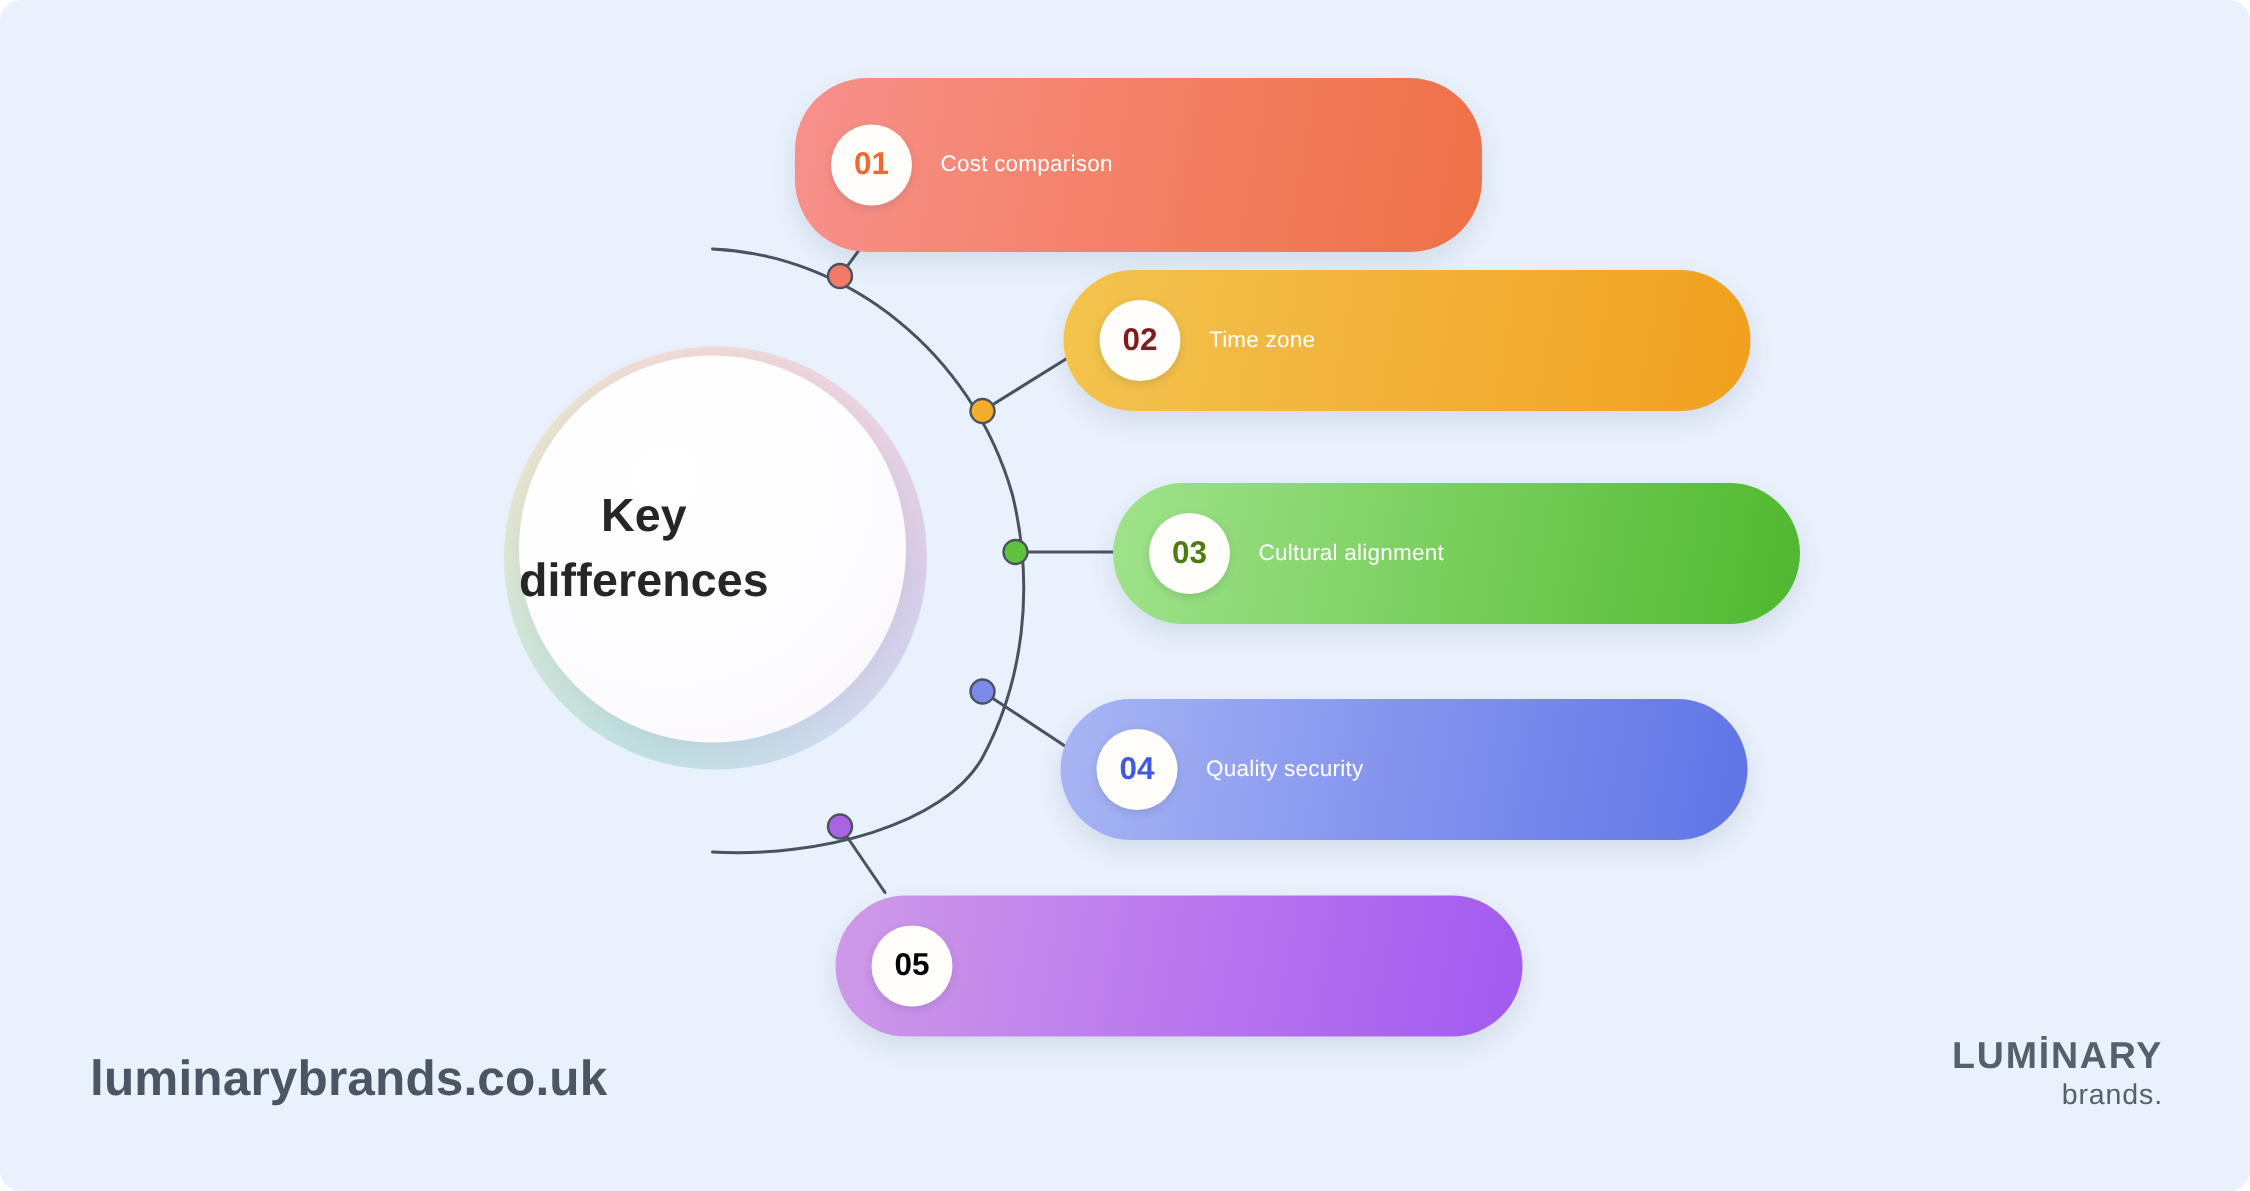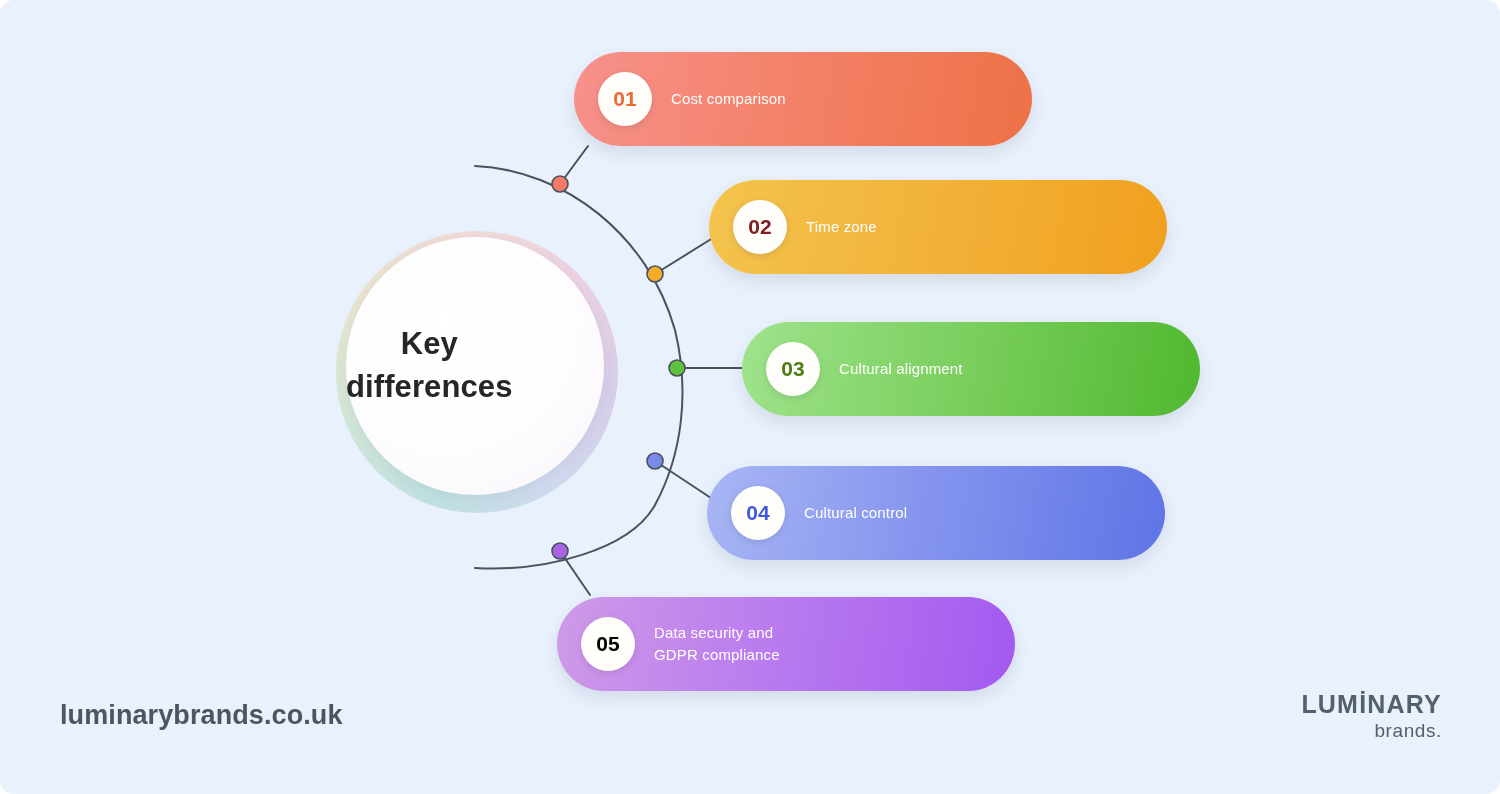--- a/index.html
+++ b/index.html
@@ -47,21 +47,21 @@
     background:#fffdfa;
     display:flex;align-items:center;justify-content:center;
     font-size:21px;font-weight:bold;
     box-shadow:0 2px 6px rgba(60,60,90,.16);
   }
   .pill .ptext{
     color:#ffffff;font-size:15px;line-height:1.5;
     margin-left:19px;white-space:pre-line;letter-spacing:.15px;
   }
 
-  #pill-1{left:574px;top:52px;width:434px;height:94px;padding:0 0 0 24px;
+  #pill-1{left:530px;top:52px;width:434px;height:116px;padding:0 0 0 24px;
     background:linear-gradient(100deg,#f7918c 0%,#f4836c 42%,#ee7146 100%);align-items:center;}
   #pill-1 .badge{color:#ee6a33;}
 
   #pill-2{left:709px;top:180px;width:434px;height:94px;padding:0 0 0 24px;
     background:linear-gradient(100deg,#f3c44d 0%,#f2b33c 45%,#f1a01e 100%);}
   #pill-2 .badge{color:#7f1d1d;}
 
   #pill-3{left:742px;top:322px;width:434px;height:94px;padding:0 0 0 24px;
     background:linear-gradient(100deg,#9fe38c 0%,#79ce5c 50%,#4fb82f 100%);}
   #pill-3 .badge{color:#4d7c0f;}
@@ -70,21 +70,21 @@
     background:linear-gradient(100deg,#a8b6f4 0%,#8494ee 48%,#5f74e6 100%);}
   #pill-4 .badge{color:#3f5ae0;}
 
   #pill-5{left:557px;top:597px;width:434px;height:94px;padding:0 0 0 24px;
     background:linear-gradient(100deg,#cf9ae8 0%,#b97aee 48%,#a259f0 100%);}
   #pill-5 .badge{color:#000000;}
 
   
   #site-url{
     position:absolute;left:60px;top:700px;
-    font-size:27px;font-weight:bold;color:#4b5563;letter-spacing:.1px;
+    font-size:33px;font-weight:bold;color:#4b5563;letter-spacing:.1px;
   }
   #logo{position:absolute;right:58px;top:692px;text-align:right;color:#55606d;}
   #logo-main{font-size:25px;font-weight:bold;letter-spacing:1.2px;line-height:1;}
   #logo-sub{font-size:19px;letter-spacing:.6px;line-height:1.25;margin-top:2px;}
 </style>
 </head>
 <body>
 
 <div id="canvas">
 
@@ -123,27 +123,25 @@
     <div class="ptext">Time zone</div>
   </div>
 
   <div class="pill" id="pill-3">
     <div class="badge">03</div>
     <div class="ptext">Cultural alignment</div>
   </div>
 
   <div class="pill" id="pill-4">
     <div class="badge">04</div>
-    <div class="ptext">Cultural control</div>
+    <div class="ptext">Quality security</div>
   </div>
 
   <div class="pill" id="pill-5">
     <div class="badge">05</div>
-    <div class="ptext">Data security and
-GDPR compliance</div>
   </div>
 
   <div id="site-url">luminarybrands.co.uk</div>
   <div id="logo">
     <div id="logo-main">LUMİNARY</div>
     <div id="logo-sub">brands.</div>
   </div>
 
 </div>
 

